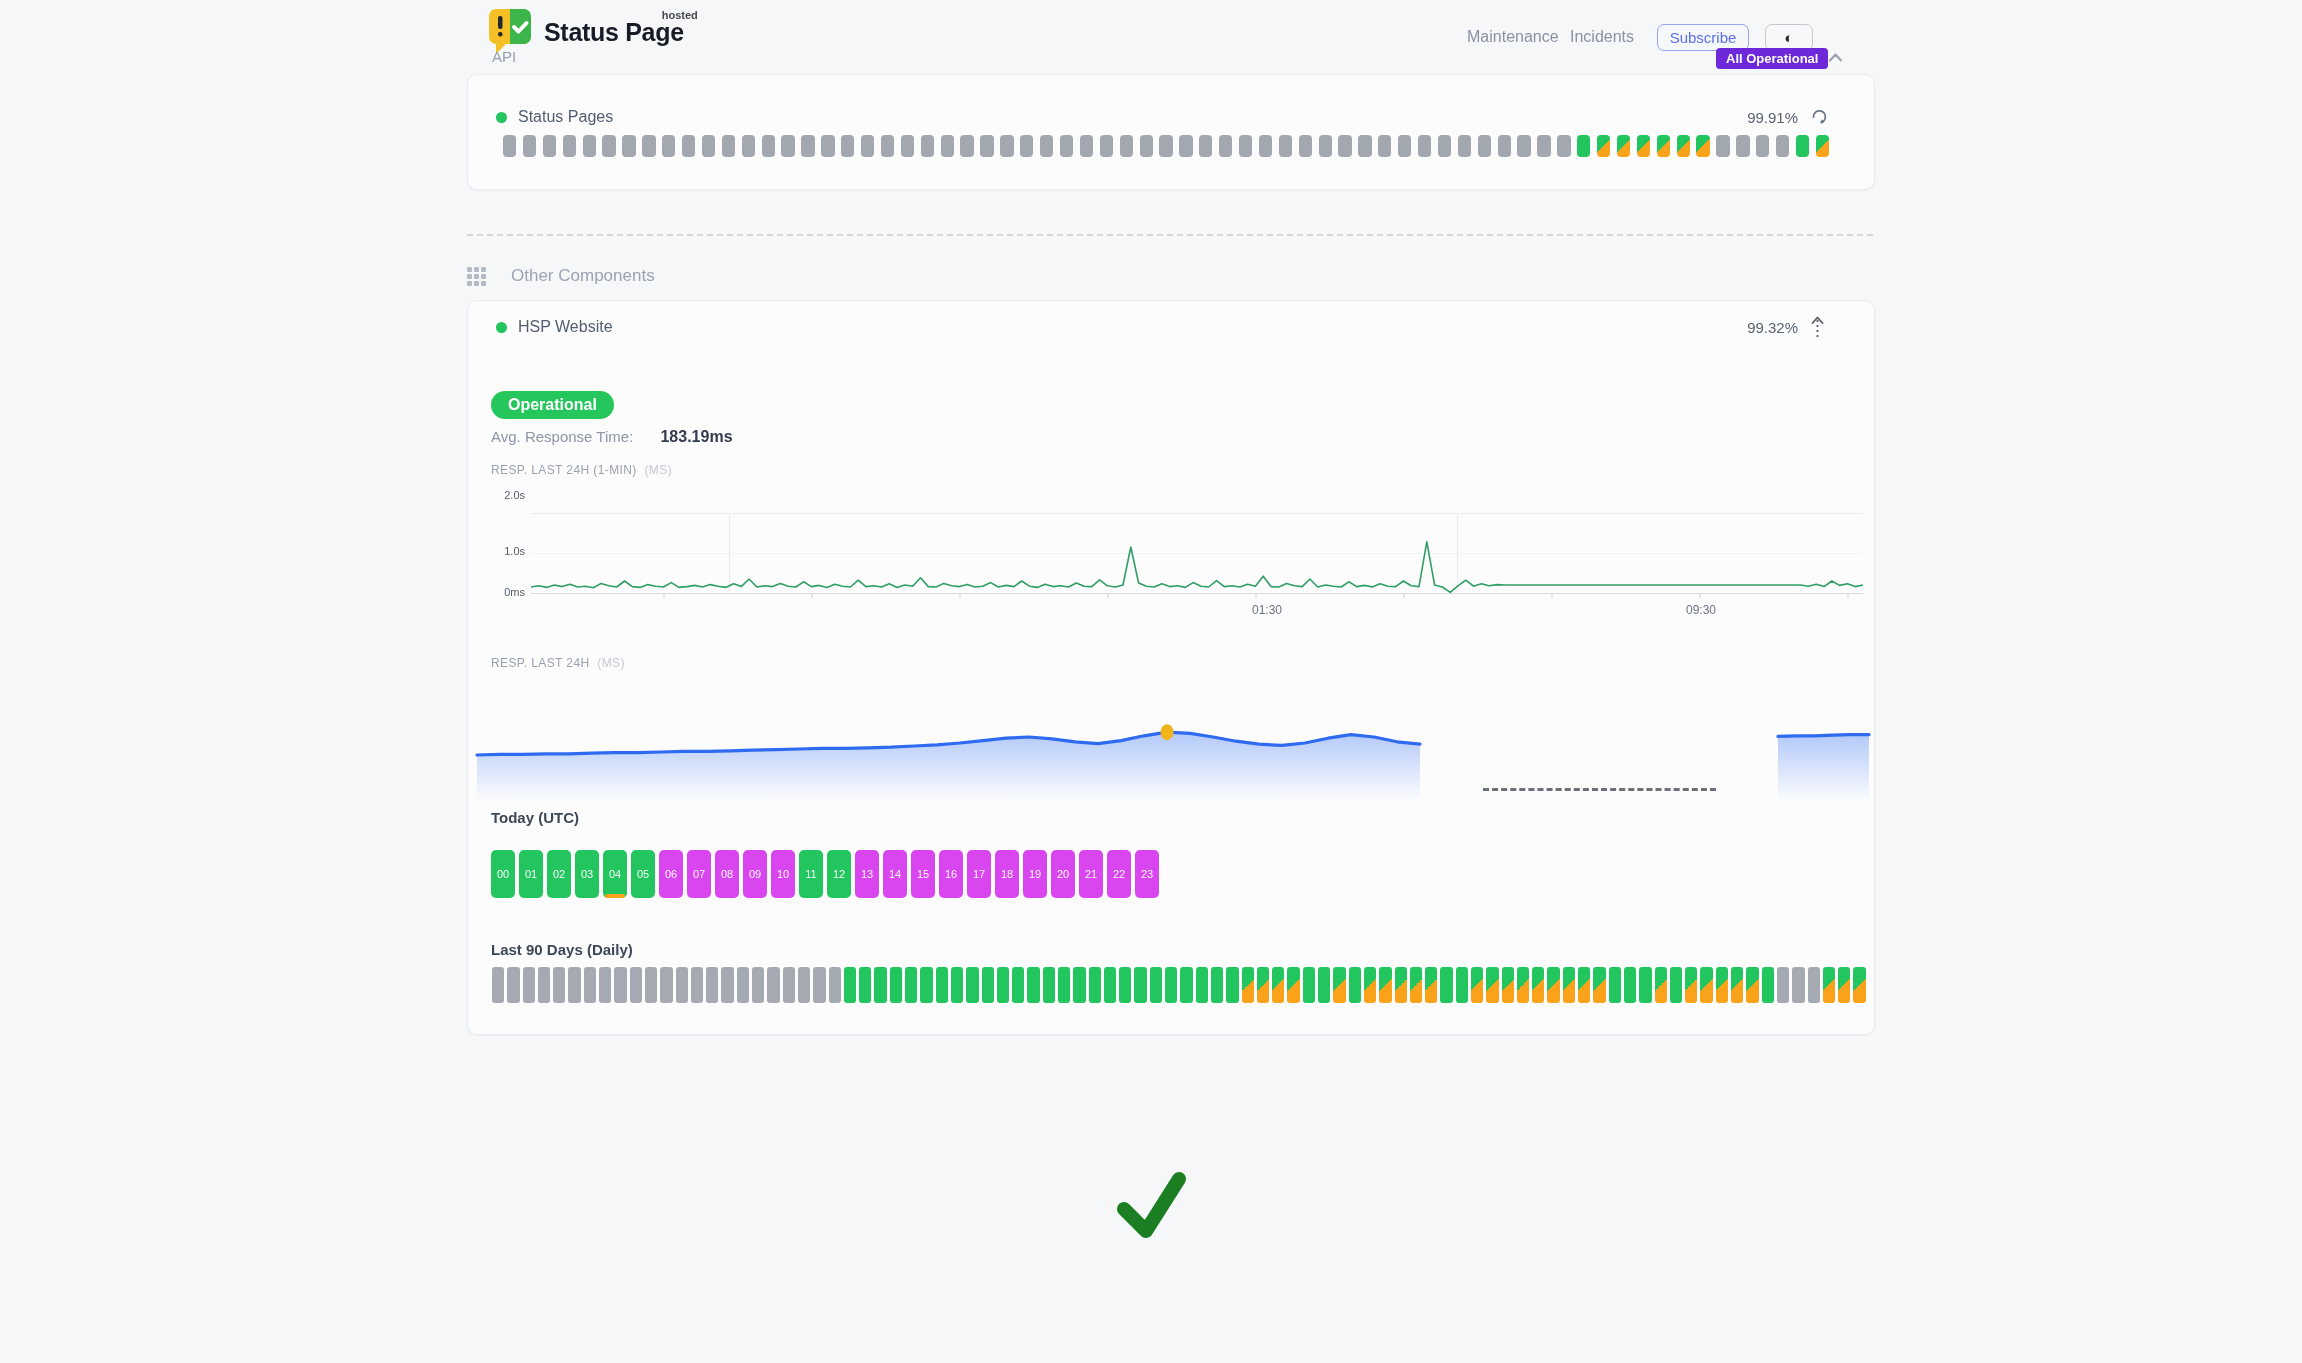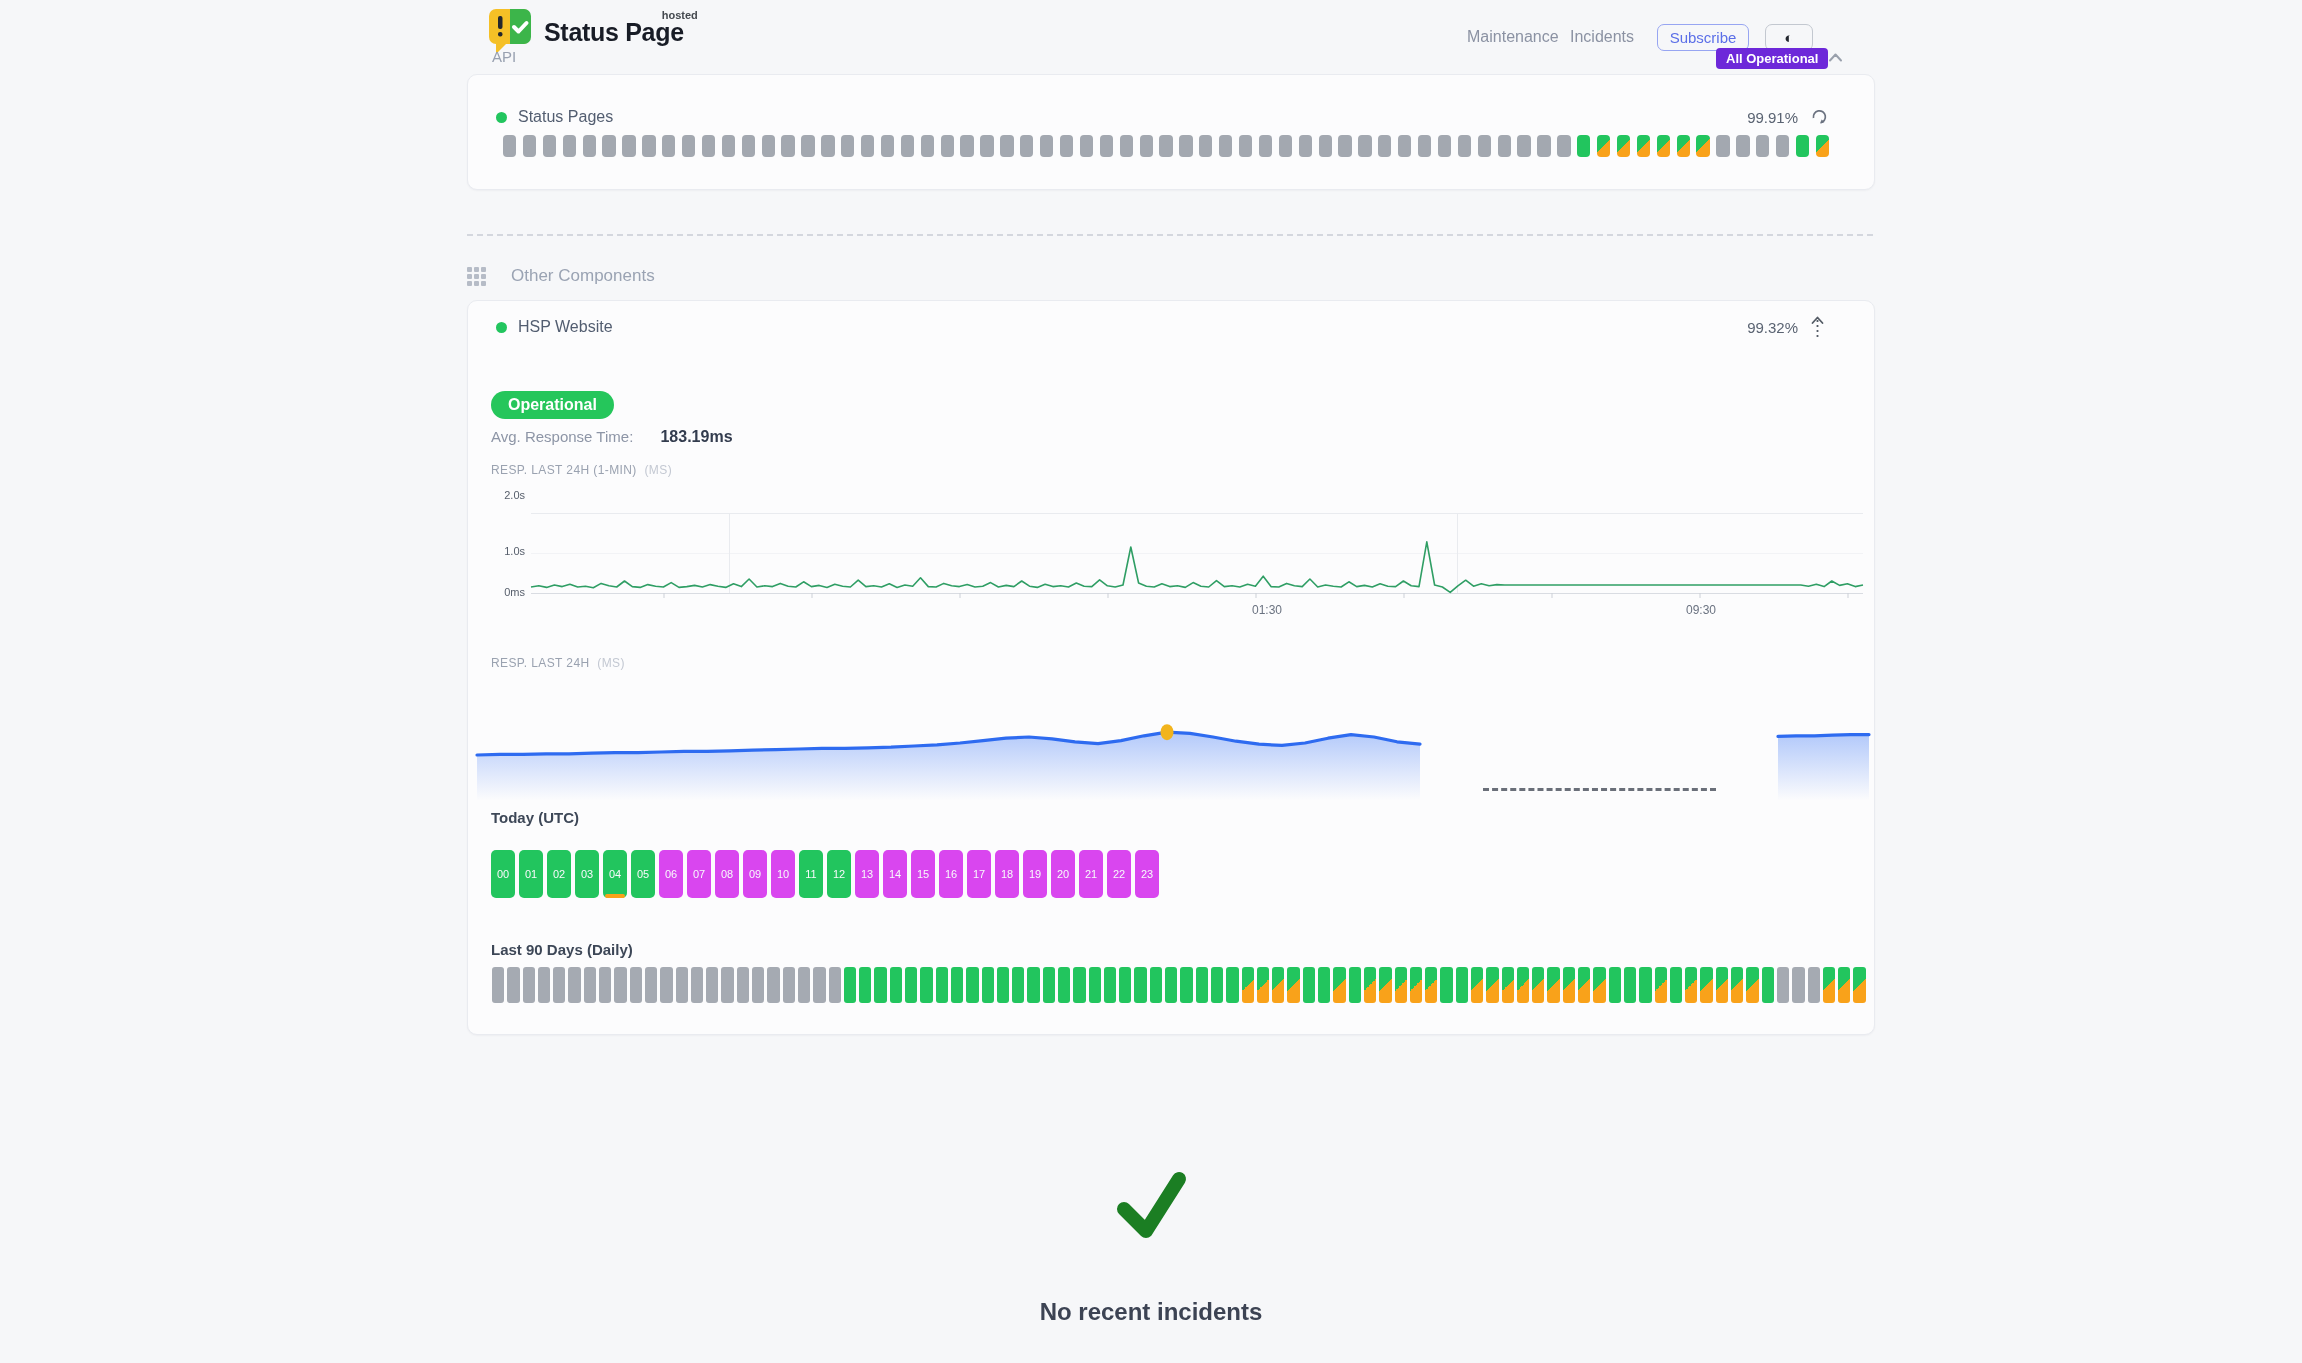--- a/index.html
+++ b/index.html
@@ -452,15 +452,14 @@
         <span class="day half"></span>
         <span class="day half"></span>
       </div>
   </section>
 
   <div class="check-wrap">
     <svg width="76" height="74" viewBox="0 0 76 74">
       <path d="M11 41 L33 63 L66 11" fill="none" stroke="#1b7e23" stroke-width="14" stroke-linecap="round" stroke-linejoin="round"></path>
     </svg>
   </div>
-  <div class="ni-title">No recent incidents</div>
 
 </div>
 
 </body></html>

